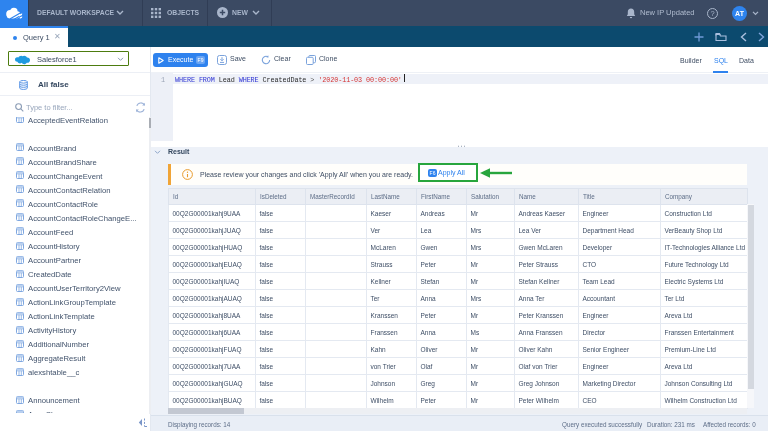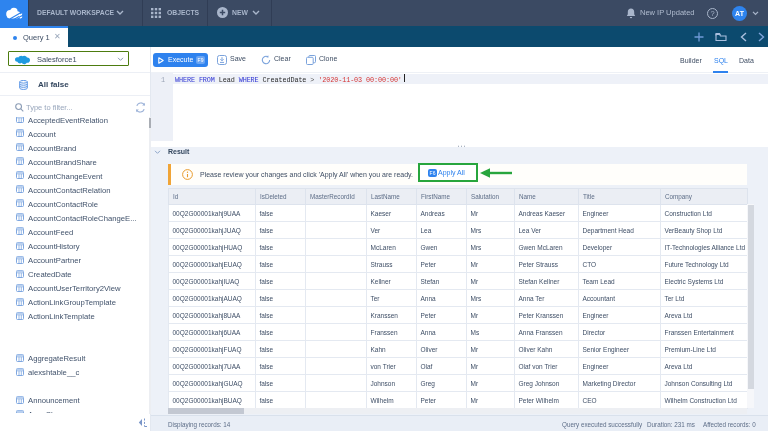--- a/index.html
+++ b/index.html
@@ -187,28 +187,20 @@
   </div>
   <div id="tlist">
     <div class="titem" style="top:-3.8px">
         <svg width="8" height="8" viewBox="0 0 8 8">
           <rect x="0.5" y="0.5" width="7" height="7" rx="1" fill="none" stroke="#7fa7e0" stroke-width="1"></rect>
           <path d="M0.5 2.8h7M3 2.8v4.7M5.3 2.8v4.7" stroke="#7fa7e0" stroke-width="0.8"></path>
           <rect x="0.5" y="0.5" width="7" height="2.3" rx="1" fill="#b9d0ef" stroke="none"></rect>
         </svg>
         <div class="nm">AcceptedEventRelation</div>
       </div>
-    <div class="titem" style="top:10.2px">
-        <svg width="8" height="8" viewBox="0 0 8 8">
-          <rect x="0.5" y="0.5" width="7" height="7" rx="1" fill="none" stroke="#7fa7e0" stroke-width="1"></rect>
-          <path d="M0.5 2.8h7M3 2.8v4.7M5.3 2.8v4.7" stroke="#7fa7e0" stroke-width="0.8"></path>
-          <rect x="0.5" y="0.5" width="7" height="2.3" rx="1" fill="#b9d0ef" stroke="none"></rect>
-        </svg>
-        <div class="nm">Account</div>
-      </div>
     <div class="titem" style="top:24.3px">
         <svg width="8" height="8" viewBox="0 0 8 8">
           <rect x="0.5" y="0.5" width="7" height="7" rx="1" fill="none" stroke="#7fa7e0" stroke-width="1"></rect>
           <path d="M0.5 2.8h7M3 2.8v4.7M5.3 2.8v4.7" stroke="#7fa7e0" stroke-width="0.8"></path>
           <rect x="0.5" y="0.5" width="7" height="2.3" rx="1" fill="#b9d0ef" stroke="none"></rect>
         </svg>
         <div class="nm">AccountBrand</div>
       </div>
     <div class="titem" style="top:38.3px">
         <svg width="8" height="8" viewBox="0 0 8 8">
@@ -298,20 +290,36 @@
         </svg>
         <div class="nm">ActionLinkGroupTemplate</div>
       </div>
     <div class="titem" style="top:192.6px">
         <svg width="8" height="8" viewBox="0 0 8 8">
           <rect x="0.5" y="0.5" width="7" height="7" rx="1" fill="none" stroke="#7fa7e0" stroke-width="1"></rect>
           <path d="M0.5 2.8h7M3 2.8v4.7M5.3 2.8v4.7" stroke="#7fa7e0" stroke-width="0.8"></path>
           <rect x="0.5" y="0.5" width="7" height="2.3" rx="1" fill="#b9d0ef" stroke="none"></rect>
         </svg>
         <div class="nm">ActionLinkTemplate</div>
+      </div>
+    <div class="titem" style="top:206.6px">
+        <svg width="8" height="8" viewBox="0 0 8 8">
+          <rect x="0.5" y="0.5" width="7" height="7" rx="1" fill="none" stroke="#7fa7e0" stroke-width="1"></rect>
+          <path d="M0.5 2.8h7M3 2.8v4.7M5.3 2.8v4.7" stroke="#7fa7e0" stroke-width="0.8"></path>
+          <rect x="0.5" y="0.5" width="7" height="2.3" rx="1" fill="#b9d0ef" stroke="none"></rect>
+        </svg>
+        <div class="nm">ActivityHistory</div>
+      </div>
+    <div class="titem" style="top:220.7px">
+        <svg width="8" height="8" viewBox="0 0 8 8">
+          <rect x="0.5" y="0.5" width="7" height="7" rx="1" fill="none" stroke="#7fa7e0" stroke-width="1"></rect>
+          <path d="M0.5 2.8h7M3 2.8v4.7M5.3 2.8v4.7" stroke="#7fa7e0" stroke-width="0.8"></path>
+          <rect x="0.5" y="0.5" width="7" height="2.3" rx="1" fill="#b9d0ef" stroke="none"></rect>
+        </svg>
+        <div class="nm">AdditionalNumber</div>
       </div>
     <div class="titem" style="top:234.7px">
         <svg width="8" height="8" viewBox="0 0 8 8">
           <rect x="0.5" y="0.5" width="7" height="7" rx="1" fill="none" stroke="#7fa7e0" stroke-width="1"></rect>
           <path d="M0.5 2.8h7M3 2.8v4.7M5.3 2.8v4.7" stroke="#7fa7e0" stroke-width="0.8"></path>
           <rect x="0.5" y="0.5" width="7" height="2.3" rx="1" fill="#b9d0ef" stroke="none"></rect>
         </svg>
         <div class="nm">AggregateResult</div>
       </div>
     <div class="titem" style="top:248.7px">

